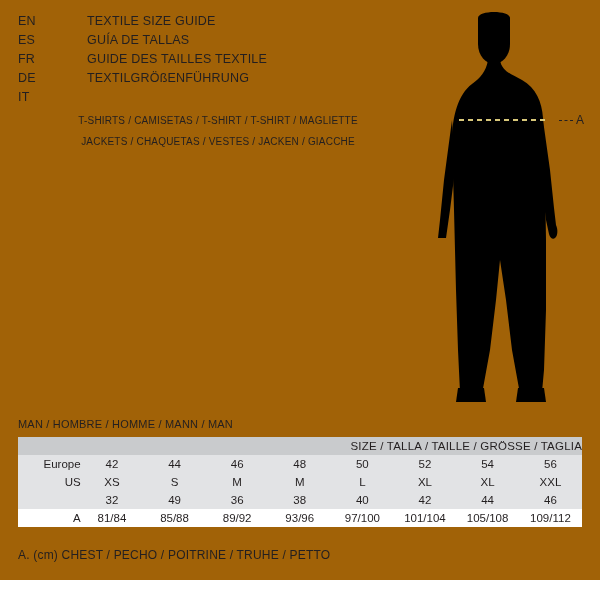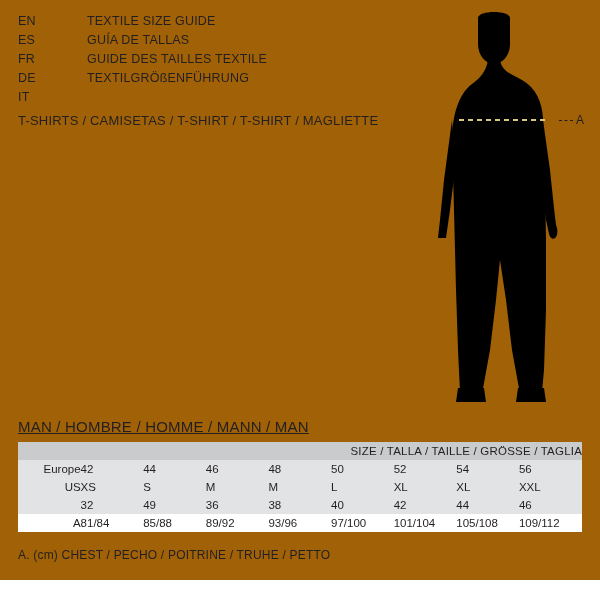--- a/index.html
+++ b/index.html
@@ -45,24 +45,25 @@
   }
 
   
   .categories {
     position: absolute;
     top: 110px;
     left: 18px;
     width: 400px;
   }
   .category-line {
-    font-size: 13px;
+    font-size: 10px;
     letter-spacing: 0.2px;
     line-height: 21px;
     white-space: nowrap;
+    text-align: center;
   }
 
   
   .figure-wrap {
     position: absolute;
     top: 10px;
     left: 400px;
     width: 200px;
     height: 400px;
   }
@@ -83,42 +84,42 @@
   }
 
   
   .table-block {
     position: absolute;
     left: 18px;
     top: 418px;
     width: 564px;
   }
   .table-title {
-    font-size: 15px;
+    font-size: 11px;
     letter-spacing: .2px;
     margin-bottom: 7px;
-    text-decoration: underline;
   }
   table.size-table {
     border-collapse: collapse;
     width: 564px;
     table-layout: fixed;
     font-size: 11.5px;
   }
   table.size-table td {
     padding: 3px 0 3px 0;
     height: 18px;
     vertical-align: middle;
   }
   td.label-col {
     width: 86px;
     padding-left: 2px;
     text-align: right;
   }
   td.val {
+    text-align: center;
   }
   tr.head-row td {
     background: #c9cbcd;
     font-size: 11.5px;
     letter-spacing: .2px;
   }
   tr.shade td {
     background: #e2e3e5;
   }
   tr.plain td {
@@ -154,20 +155,21 @@
       <span class="legend-code">DE</span>
       <span class="legend-text">TEXTILGRÖßENFÜHRUNG</span>
     </div>
     <div class="legend-row">
       <span class="legend-code">IT</span>
     </div>
   </div>
 
   <div class="categories">
     <div class="category-line">T-SHIRTS / CAMISETAS / T-SHIRT / T-SHIRT / MAGLIETTE</div>
+    <div class="category-line">JACKETS / CHAQUETAS / VESTES / JACKEN / GIACCHE</div>
   </div>
 
   <div class="figure-wrap">
     <svg class="figure-svg" width="200" height="400" viewBox="0 0 200 400">
 
       <path fill="#000000" d="M78 8 C78 0 110 0 110 8 L110 34 C110 46 102 54 94 54 C86 54 78 46 78 34 Z"></path>
 
       <path fill="#000000" d="M88 50 L100 50 C102 62 112 64 122 70 C136 78 142 92 143 108
         L145 170 L146 230 L146 300 L144 360 L142 382 L120 384 L112 340 L106 290 L100 250
         L96 290 L90 340 L82 384 L60 382 L58 340 L56 280 L54 200 L52 130 C52 108 58 84 72 74

